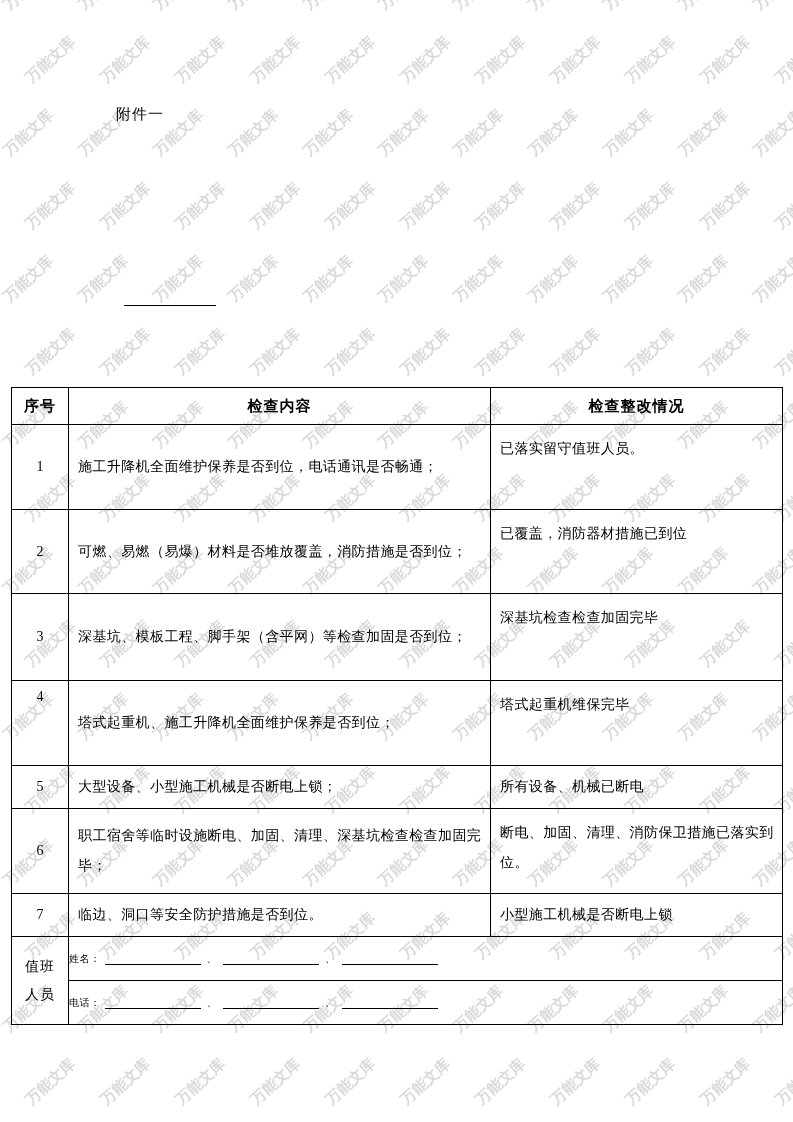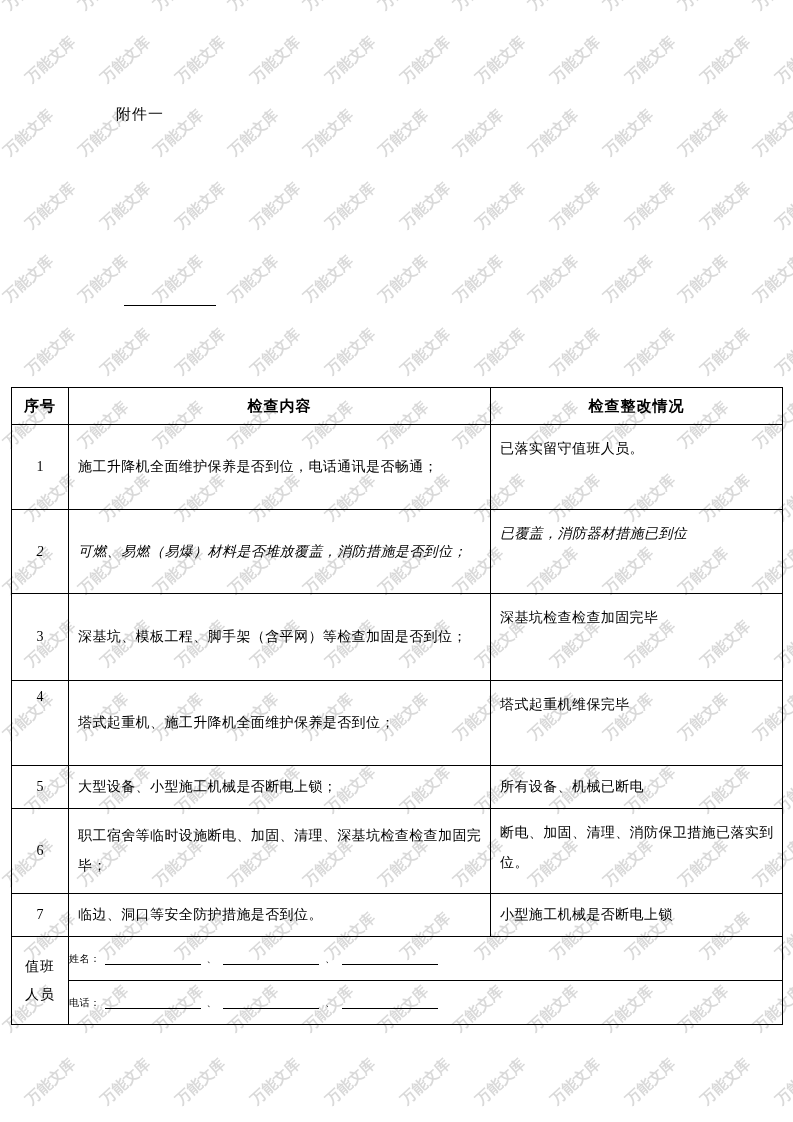--- a/index.html
+++ b/index.html
@@ -133,21 +133,21 @@
     font-size: 14px;
     line-height: 30px;
     letter-spacing: 0.4px;
     padding: 6px 6px 6px 9px;
   }
   tbody td.res-cell { vertical-align: top; padding-top: 9px; }
   tbody td.res-cell.mid { vertical-align: middle; padding-top: 6px; }
   tbody td.item-cell.one-line { line-height: 20px; }
 
   tr.r1 td { height: 85px; }
-  tr.r2 td { height: 84px; font-style: italic; }
+  tr.r2 td { height: 84px; }
   tr.r3 td { height: 87px; }
   tr.r4 td { height: 85px; }
   tr.r5 td { height: 43px; }
   tr.r6 td { height: 85px; }
   tr.r7 td { height: 42px; }
 
   td.duty-label {
     text-align: center;
     font-size: 14px;
     line-height: 28px;

